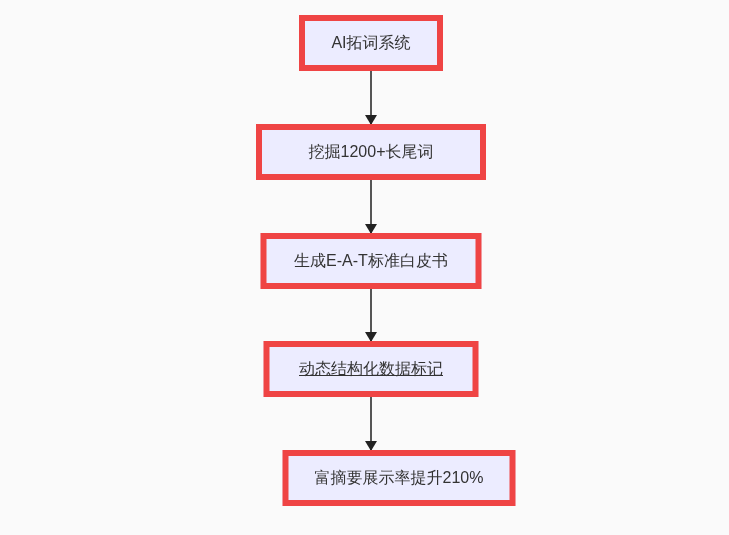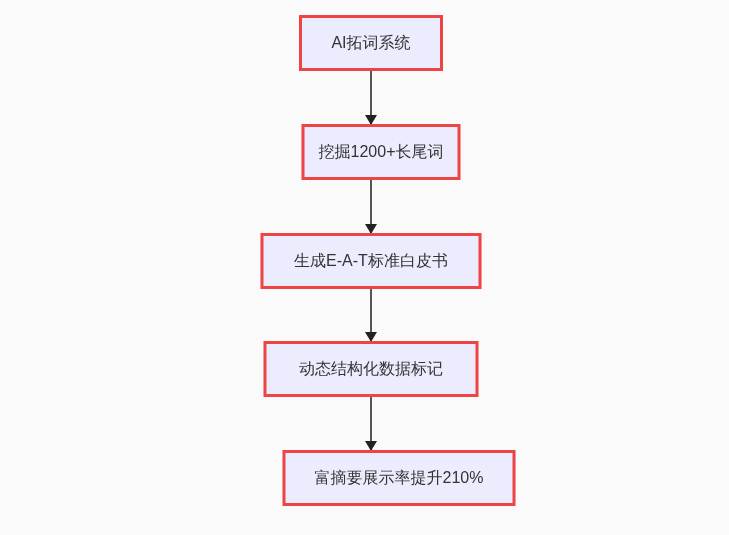--- a/index.html
+++ b/index.html
@@ -18,32 +18,32 @@
     width: 729px;
     height: 535px;
   }
   .node {
     position: absolute;
     left: 371px;
     transform: translateX(-50%);
     height: 56px;
     box-sizing: border-box;
     background: #ECECFF;
-    border: 3px solid #ef4444;
+    border: 6px solid #ef4444;
     display: flex;
     align-items: center;
     justify-content: center;
     font-size: 16px;
     color: #333333;
     white-space: nowrap;
   }
   .node-1 { top: 15px;  width: 144px; }
-  .node-2 { top: 124px; width: 159px; margin-left: 10px; }
+  .node-2 { top: 124px; width: 230px; }
   .node-3 { top: 233px; width: 221px; }
-  .node-4 { top: 341px; width: 215px; }
+  .node-4 { top: 341px; width: 215px; text-decoration: underline; }
   .node-5 { top: 450px; width: 233px; margin-left: 28px; }
 
   .arrow {
     position: absolute;
     left: 371px;
     width: 0;
   }
   .arrow .shaft {
     position: absolute;
     left: -1px;

